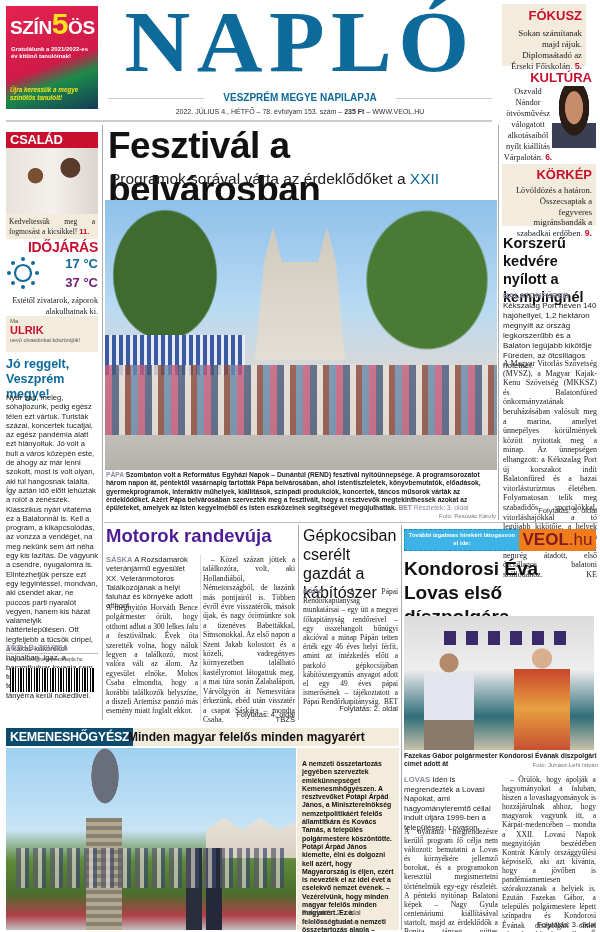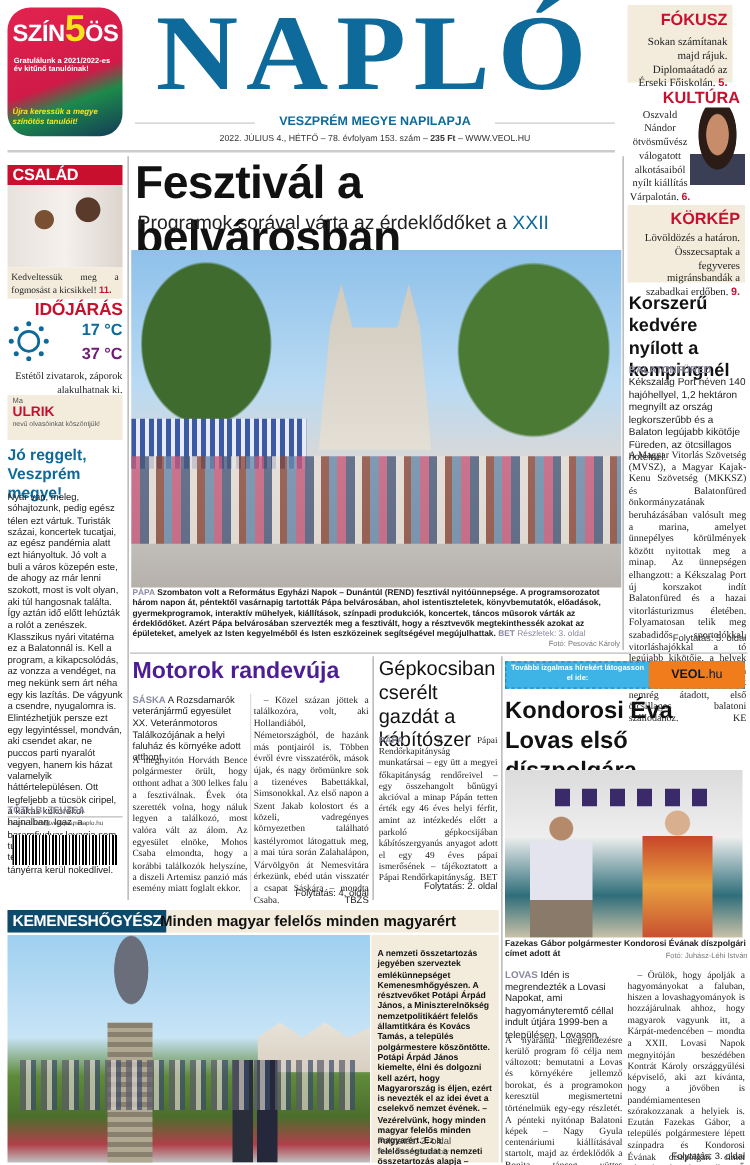--- a/index.html
+++ b/index.html
@@ -13,21 +13,21 @@
 .lead{color:#8a8aa0;font-family:"Liberation Sans",sans-serif;font-weight:bold}
 .vline{position:absolute;width:1px;background:#aaa}
 .hline{position:absolute;height:1px;background:#bbb}
 .pgref{color:#c8102e;font-weight:bold;font-family:"Liberation Sans",sans-serif}
 .credit{font-family:"Liberation Sans",sans-serif;font-size:6px;color:#777}
 .sect-label{font-family:"Liberation Sans",sans-serif;font-weight:bold;color:#c8102e;text-align:right}
 </style>
 </head>
 <body>
 
-<div class="abs" style="left:6px;top:6px;width:92px;height:103px;background:linear-gradient(160deg,#e3234f 0%,#d01a48 55%,#1d8a4a 70%,#123b58 100%);overflow:hidden;border-radius:18px;">
+<div class="abs" style="left:6px;top:6px;width:92px;height:103px;background:linear-gradient(160deg,#e3234f 0%,#d01a48 55%,#1d8a4a 70%,#123b58 100%);overflow:hidden;">
   <div class="abs cond" style="left:4px;top:8px;font-weight:bold;color:#fff;font-size:19px;line-height:20px;white-space:nowrap;">
     <span>SZÍN</span><span style="color:#f6e41c;font-size:30px;">5</span><span>ÖS</span>
   </div>
   <div class="abs sans" style="left:5px;top:40px;width:84px;color:#fff;font-size:6px;line-height:7px;font-weight:bold;">Gratulálunk a 2021/2022-es év kitűnő tanulóinak!</div>
   <div class="abs sans" style="left:4px;top:80px;width:86px;color:#f6e41c;font-size:6.3px;line-height:7.5px;font-weight:bold;font-style:italic;">Újra keressük a megye színötös tanulóit!</div>
 </div>
 
 <div class="abs" style="left:108px;top:-4px;width:384px;text-align:center;font-family:'Liberation Serif',serif;font-weight:bold;font-size:86px;line-height:92px;color:#0e6a9a;letter-spacing:6px;transform:scaleX(1.06);transform-origin:center;">NAPLÓ</div>
 <div class="hline" style="left:108px;top:98px;width:96px;background:#ccc;"></div>
 <div class="hline" style="left:396px;top:98px;width:96px;background:#ccc;"></div>
@@ -139,21 +139,21 @@
 <div class="vline" style="left:298px;top:525px;height:195px;"></div>
 <div class="abs sans" style="left:303px;top:526px;width:95px;font-size:16px;line-height:19px;color:#111;">Gépkocsiban cserélt gazdát a kábítószer</div>
 <div class="abs body-s" style="left:303px;top:587px;width:95px;font-size:7.4px;line-height:9.2px;">
   <span class="lead">PÁPA</span><span> A Pápai Rendőrkapitányság munkatársai – egy ütt a megyei főkapitányság rendőreivel – egy összehangolt bűnügyi akcióval a minap Pápán tetten érték egy 46 éves helyi férfit, amint az intézkedés előtt a parkoló gépkocsijában kábítószergyanús anyagot adott el egy 49 éves pápai ismerősének – tájékoztatott a Pápai Rendőrkapitányság.</span> <span style="float:right;">BET</span>
 </div>
 <div class="abs sans" style="left:303px;top:704px;width:95px;text-align:right;font-size:7.5px;">Folytatás: 2. oldal</div>
 
 <div class="vline" style="left:401px;top:525px;height:405px;"></div>
 <div class="abs" style="left:404px;top:529px;width:192px;height:22px;border:1px dashed #1e8cc4;background:#3db3e6;">
   <div class="abs sans" style="left:2px;top:2px;width:110px;text-align:center;font-size:6px;line-height:7.5px;font-weight:bold;color:#fff;">További izgalmas hírekért látogasson el ide:</div>
-  <div class="abs sans" style="left:114px;top:-1px;width:77px;height:22px;background:#f07c1c;border-radius:3px;text-align:center;font-size:10px;line-height:22px;color:#0f172a;">
+  <div class="abs sans" style="left:114px;top:-1px;width:77px;height:22px;background:#f07c1c;border-radius:3px;text-align:center;font-size:17px;line-height:22px;color:#7f1d1d;">
     <b>VEOL</b><span>.hu</span>
   </div>
 </div>
 <div class="abs sans" style="left:404px;top:557px;width:194px;font-weight:bold;font-size:19px;line-height:24px;color:#111;">Kondorosi Éva Lovas első díszpolgára</div>
 <div class="abs" style="left:404px;top:616px;width:190px;height:134px;overflow:hidden;background:linear-gradient(180deg,#dcdcdc 0,#eeeeee 40%,#2f6e7a 75%,#c9c1a8 100%);">
   <div class="abs" style="left:40px;top:15px;width:130px;height:14px;background:repeating-linear-gradient(90deg,#3a2a6a 0 12px,transparent 12px 22px);"></div>
   <div class="abs" style="left:20px;top:35px;width:50px;height:99px;background:radial-gradient(circle at 50% 12%,#b58a6a 0 10%,transparent 11%),linear-gradient(180deg,transparent 22%,#e4e4ee 22% 70%,#8a7a6a 70%);"></div>
   <div class="abs" style="left:110px;top:30px;width:56px;height:104px;background:radial-gradient(circle at 50% 12%,#d8b090 0 10%,transparent 11%),linear-gradient(180deg,transparent 22%,#c8462a 22%,#e8a040 60%,#c85030);"></div>
 </div>
 <div class="abs sans" style="left:404px;top:752px;width:194px;font-size:6.8px;line-height:8.2px;font-weight:bold;">Fazekas Gábor polgármester Kondorosi Évának díszpolgári címet adott át</div>

